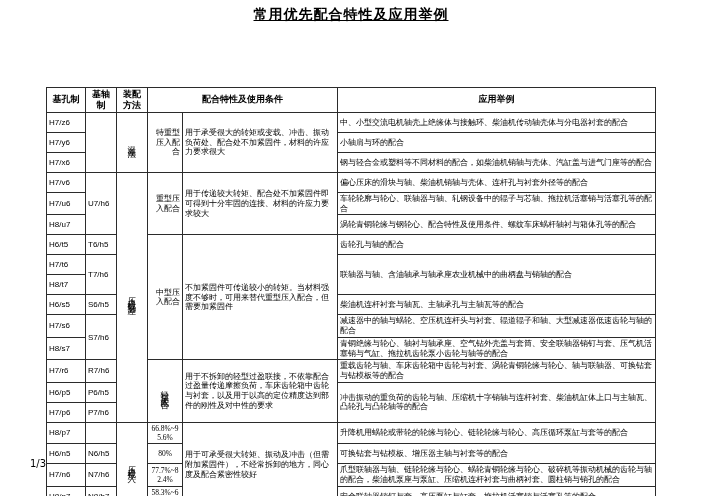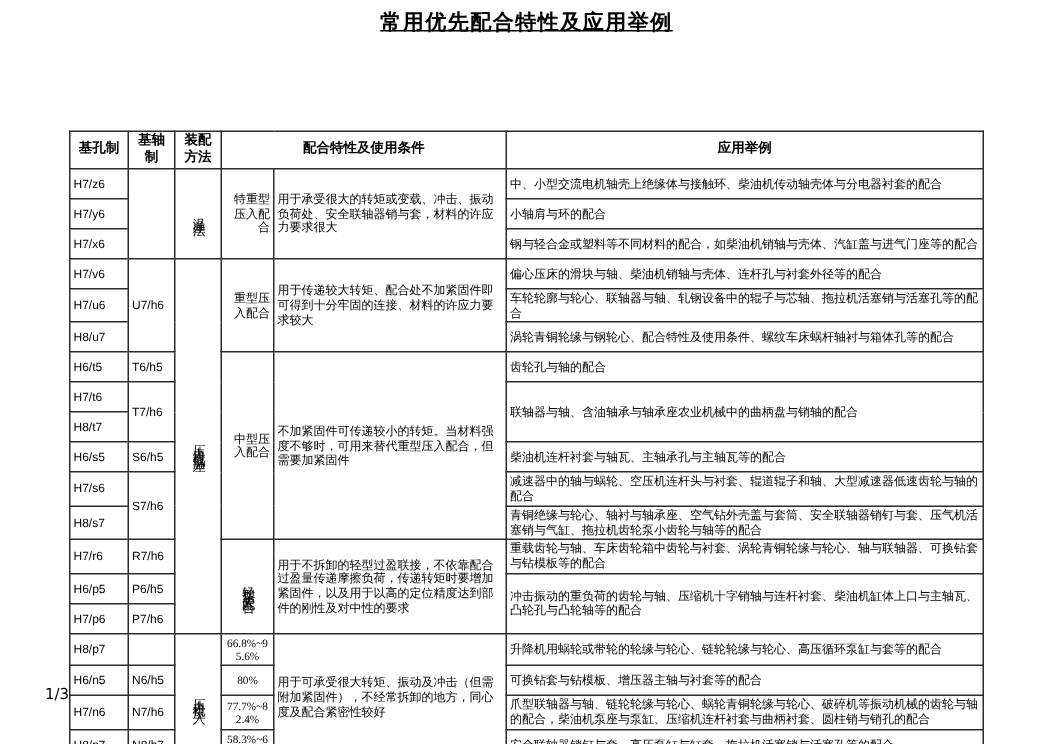--- a/index.html
+++ b/index.html
@@ -68,21 +68,21 @@
     <th>装配方法</th>
     <th colspan="2">配合特性及使用条件</th>
     <th>应用举例</th>
   </tr>
 
   <tr>
     <td class="code">H7/z6</td>
     <td rowspan="3"></td>
     <td rowspan="3" class="vcell"><span class="vtext">温差法</span></td>
     <td rowspan="3" class="center">特重型压入配合</td>
-    <td rowspan="3" class="desc">用于承受很大的转矩或变载、冲击、振动负荷处、安全联轴器销与套，材料的许应力要求很大</td>
+    <td rowspan="3" class="desc">用于承受很大的转矩或变载、冲击、振动负荷处、配合处不加紧固件，材料的许应力要求很大</td>
     <td class="app">中、小型交流电机轴壳上绝缘体与接触环、柴油机传动轴壳体与分电器衬套的配合</td>
   </tr>
   <tr>
     <td class="code">H7/y6</td>
     <td class="app">小轴肩与环的配合</td>
   </tr>
   <tr>
     <td class="code">H7/x6</td>
     <td class="app">钢与轻合金或塑料等不同材料的配合，如柴油机销轴与壳体、汽缸盖与进气门座等的配合</td>
   </tr>
@@ -131,21 +131,21 @@
   </tr>
   <tr>
     <td class="code">H8/s7</td>
     <td class="app">青铜绝缘与轮心、轴衬与轴承座、空气钻外壳盖与套筒、安全联轴器销钉与套、压气机活塞销与气缸、拖拉机齿轮泵小齿轮与轴等的配合</td>
   </tr>
 
   <tr>
     <td class="code">H7/r6</td>
     <td class="code">R7/h6</td>
     <td rowspan="3" class="vcell"><span class="vtext">轻型压入配合</span></td>
-    <td rowspan="3" class="desc">用于不拆卸的轻型过盈联接，不依靠配合过盈量传递摩擦负荷，传递转矩时要增加紧固件，以及用于以高的定位精度达到部件的刚性及对中性的要求</td>
+    <td rowspan="3" class="desc">用于不拆卸的轻型过盈联接，不依靠配合过盈量传递摩擦负荷，车床齿轮箱中齿轮与衬套，以及用于以高的定位精度达到部件的刚性及对中性的要求</td>
     <td class="app">重载齿轮与轴、车床齿轮箱中齿轮与衬套、涡轮青铜轮缘与轮心、轴与联轴器、可换钻套与钻模板等的配合</td>
   </tr>
   <tr>
     <td class="code">H6/p5</td>
     <td class="code">P6/h5</td>
     <td rowspan="2" class="app">冲击振动的重负荷的齿轮与轴、压缩机十字销轴与连杆衬套、柴油机缸体上口与主轴瓦、凸轮孔与凸轮轴等的配合</td>
   </tr>
   <tr>
     <td class="code">H7/p6</td>
     <td class="code">P7/h6</td>

